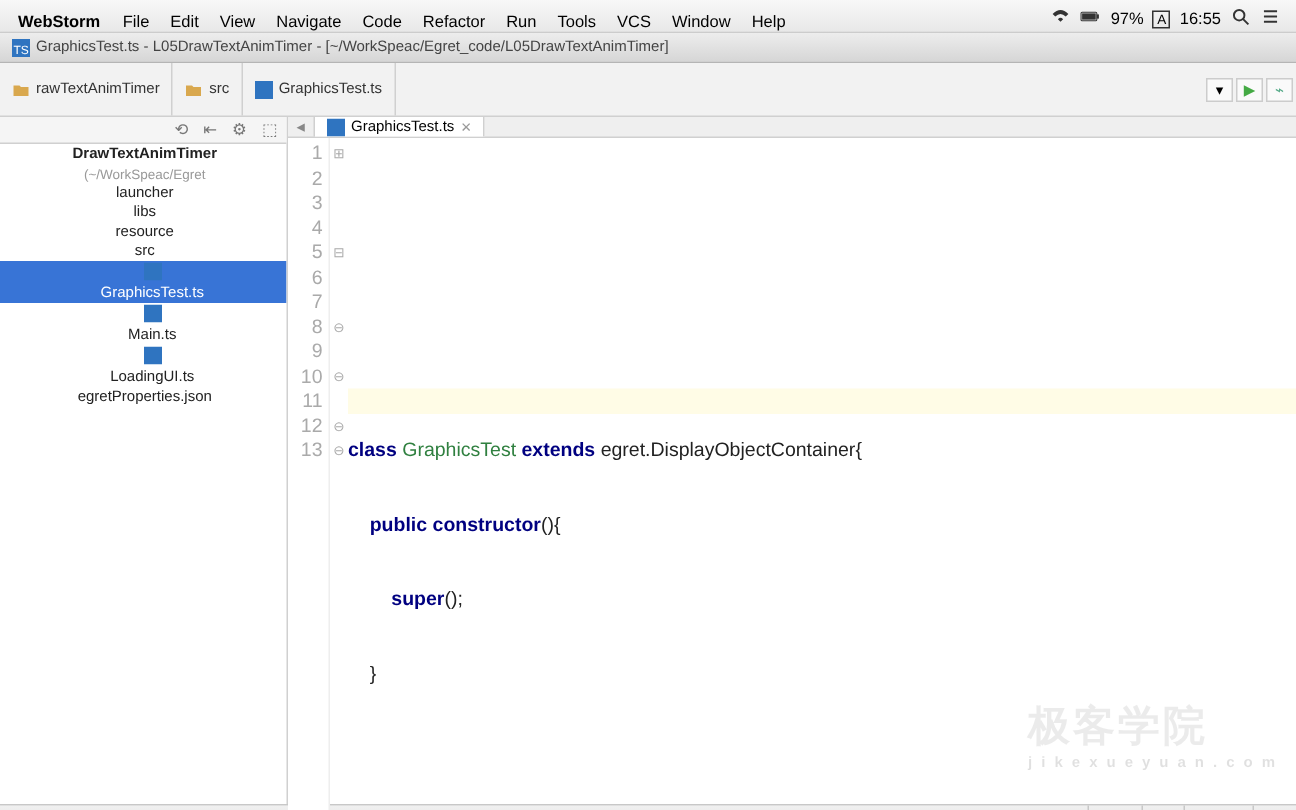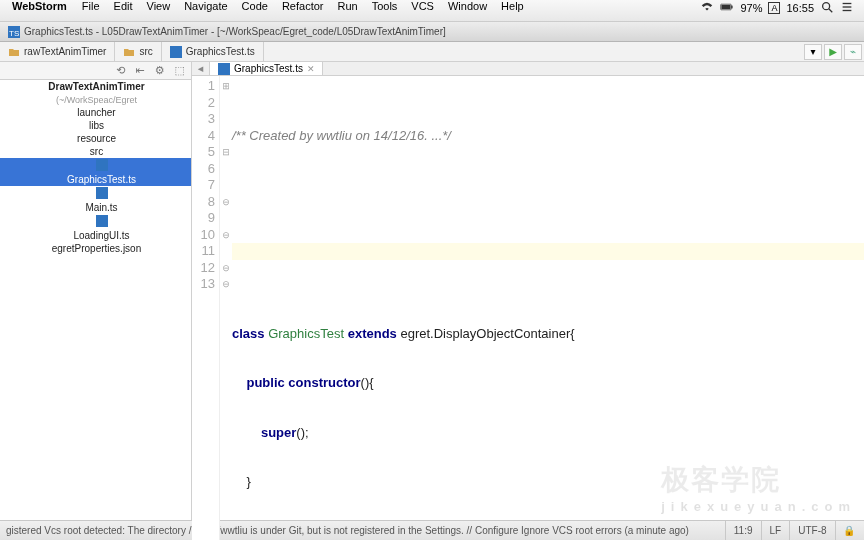--- a/index.html
+++ b/index.html
@@ -1,28 +1,28 @@
 <!DOCTYPE html>
 <html><head>
 <meta charset="utf-8">
 <style>
 * { margin: 0; padding: 0; box-sizing: border-box; font-family: "Lucida Grande", -apple-system, sans-serif; }
 body { width: 864px; height: 540px; overflow: hidden; background: #fff; font-size: 11px; }
 
-.menubar { height: 22px; background: linear-gradient(#f8f8f8,#e8e8e8); display: flex; align-items: flex-start; padding: 0 4px; border-bottom: 1px solid #ccc; }
+.menubar { height: 22px; background: linear-gradient(#f8f8f8,#e8e8e8); display: flex; align-items: flex-end; padding: 0 4px; border-bottom: 1px solid #ccc; }
 .menubar .app { font-weight: bold; padding: 0 8px; }
 .menubar .item { padding: 0 7px; cursor: default; }
 .menubar .spacer { flex: 1; }
 .menubar .right { display: flex; align-items: center; gap: 6px; padding-right: 6px; }
 .menubar svg { width: 14px; height: 14px; }
 
 .titlebar { height: 20px; background: linear-gradient(#ededed,#d6d6d6); border-bottom: 1px solid #b5b5b5; display: flex; align-items: center; padding-left: 8px; color: #444; font-size: 10px; }
 .titlebar .tfile { margin-left: 4px; }
 
-.crumbbar { height: 20px; background: #f2f2f2; border-bottom: 1px solid #d0d0d0; display: flex; align-items: center; font-size: 10px; }
+.crumbbar { height: 36px; background: #f2f2f2; border-bottom: 1px solid #d0d0d0; display: flex; align-items: center; font-size: 10px; }
 .crumbbar .crumb { padding: 0 8px; border-right: 1px solid #d0d0d0; height: 100%; display: flex; align-items: center; gap: 4px; color: #333; }
 .crumbbar .spacer { flex: 1; }
 .crumbbar .ctl { width: 18px; height: 16px; border: 1px solid #ccc; margin-right: 2px; background: #fafafa; display:flex;align-items:center;justify-content:center; }
 
 .main { display: flex; height: 458px; }
 
 .sidebar { width: 192px; border-right: 1px solid #d0d0d0; display: flex; flex-direction: column; background: #fff; }
 .sidebar .toolbar { height: 18px; border-bottom: 1px solid #d0d0d0; background: #f5f5f5; display: flex; align-items: center; justify-content: flex-end; gap: 10px; padding-right: 6px; color: #777; }
 .sidebar .tree { flex: 1; overflow: auto; font-size: 10px; color: #222; }
 .tree .node { padding: 1px 2px 1px 4px; display: flex; align-items: center; gap: 3px; white-space: nowrap; flex-direction: column; }
@@ -48,21 +48,21 @@
 .kw { color: #000080; font-weight: bold; }
 .cls { color: #308040; }
 .cm { color: #808080; font-style: italic; }
 .mtype { color: #222; }
 
 .statusbar { height: 20px; background: linear-gradient(#f0f0f0,#e2e2e2); border-top: 1px solid #c8c8c8; display: flex; align-items: center; font-size: 10px; color: #555; }
 .statusbar .msg { flex: 1; padding-left: 6px; white-space: nowrap; overflow: hidden; }
 .statusbar .cell { padding: 0 8px; border-left: 1px solid #c8c8c8; height: 100%; display: flex; align-items: center; }
 
 .watermark { position: absolute; right: 8px; bottom: 26px; font-size: 28px; color: rgba(0,0,0,0.08); font-weight: bold; letter-spacing: 2px; pointer-events: none; }
-.watermark .sub { display:block; font-size:13px; letter-spacing:6px; text-align:right; color: rgba(0,0,0,0.12); }
+.watermark .sub { display:block; font-size:10px; letter-spacing:6px; text-align:right; color: rgba(0,0,0,0.12); }
 </style>
 </head>
 <body>
 
 <div class="menubar">
   <span class="app">WebStorm</span>
   <span class="item">File</span>
   <span class="item">Edit</span>
   <span class="item">View</span>
   <span class="item">Navigate</span>
@@ -218,21 +218,20 @@
           <div></div>
           <div>⊖</div>
           <div></div>
           <div>⊖</div>
           <div></div>
           <div>⊖</div>
           <div>⊖</div>
       </div>
       <div class="code">
         <div class="hl" style="top:calc(2px + 16.5px*10);"></div>
-        <div><span class="cm">/** Created by wwtliu on 14/12/16. ...*/</span></div>
         <div></div>
         <div></div>
         <div></div>
         <div><span class="kw">class</span> <span class="cls">GraphicsTest</span> <span class="kw">extends</span> <span class="mtype">egret.DisplayObjectContainer</span>{</div>
         <div>    <span class="kw">public</span> <span class="kw">constructor</span>(){</div>
         <div>        <span class="kw">super</span>();</div>
         <div>    }</div>
         <div></div>
         
         

